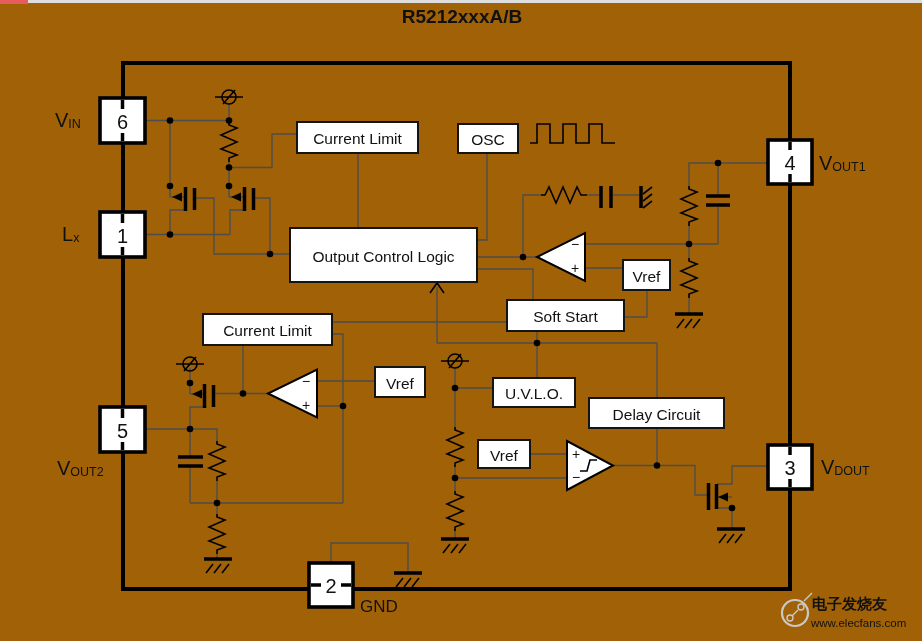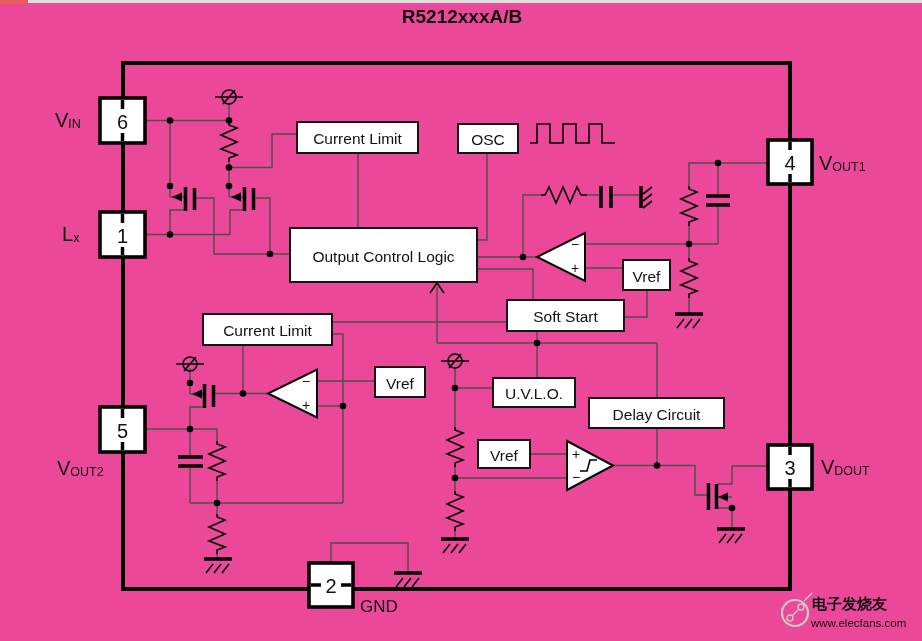--- a/index.html
+++ b/index.html
@@ -1,16 +1,16 @@
 <!DOCTYPE html>
 <html><head>
 <meta charset="utf-8">
 <style>
   html,body{margin:0;padding:0;background:#fff;}
-  .stage{width:922px;height:641px;position:relative;background:#ec4899;overflow:hidden;}
+  .stage{width:922px;height:641px;position:relative;background:#a16207;overflow:hidden;}
   svg{display:block;}
   text{font-family:"Liberation Sans",sans-serif;fill:#111;}
   .title{font-size:19px;font-weight:bold;text-anchor:middle;dominant-baseline:central;}
   .blk{fill:#ffffff;stroke:#141414;stroke-width:2;}
   .blklbl{font-size:15.5px;text-anchor:middle;dominant-baseline:central;}
   .wire{stroke:#4d4d4d;stroke-width:1.4;fill:none;}
   .sym{stroke:#000;stroke-width:1.6;fill:none;}
   .thick{stroke:#000;stroke-width:3.5;fill:none;}
   .tri{fill:#fff;stroke:#000;stroke-width:2;}
   .dot{fill:#000;stroke:none;}

